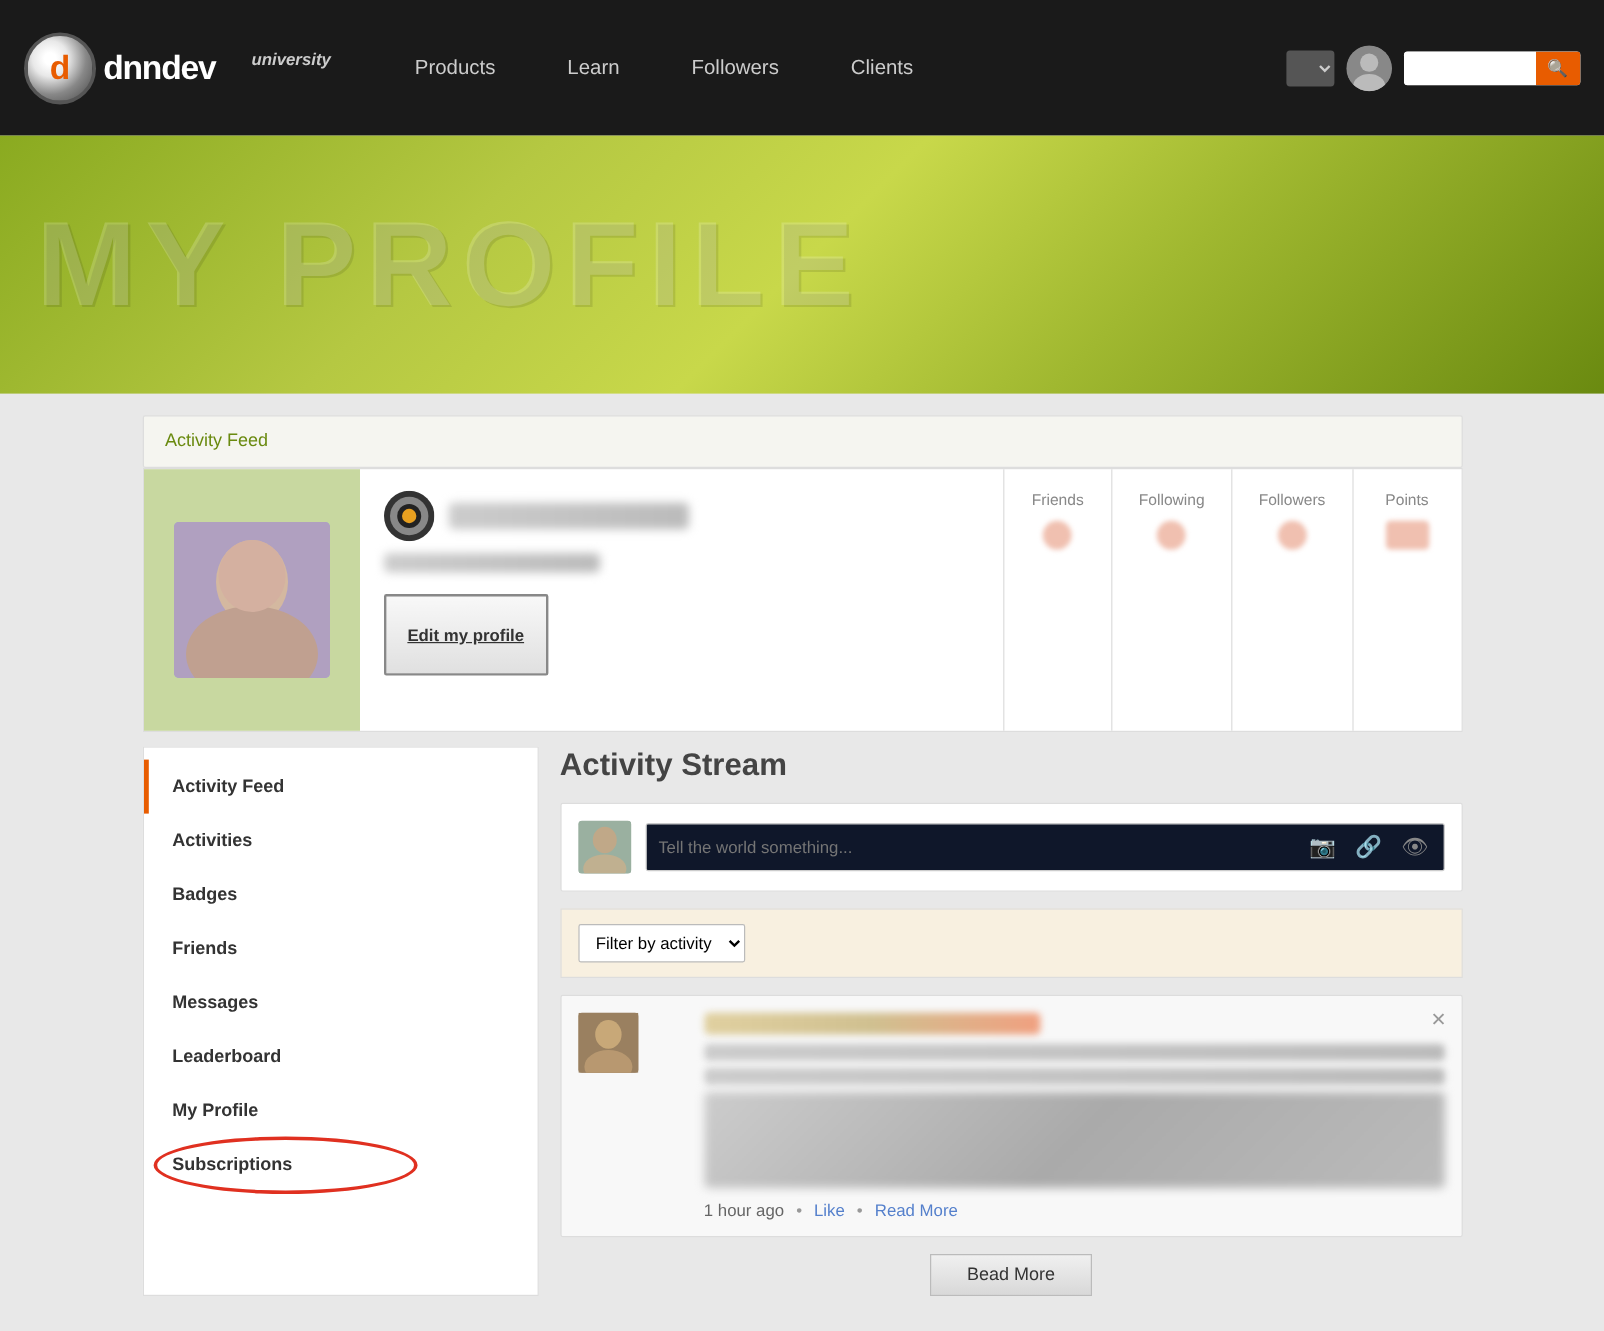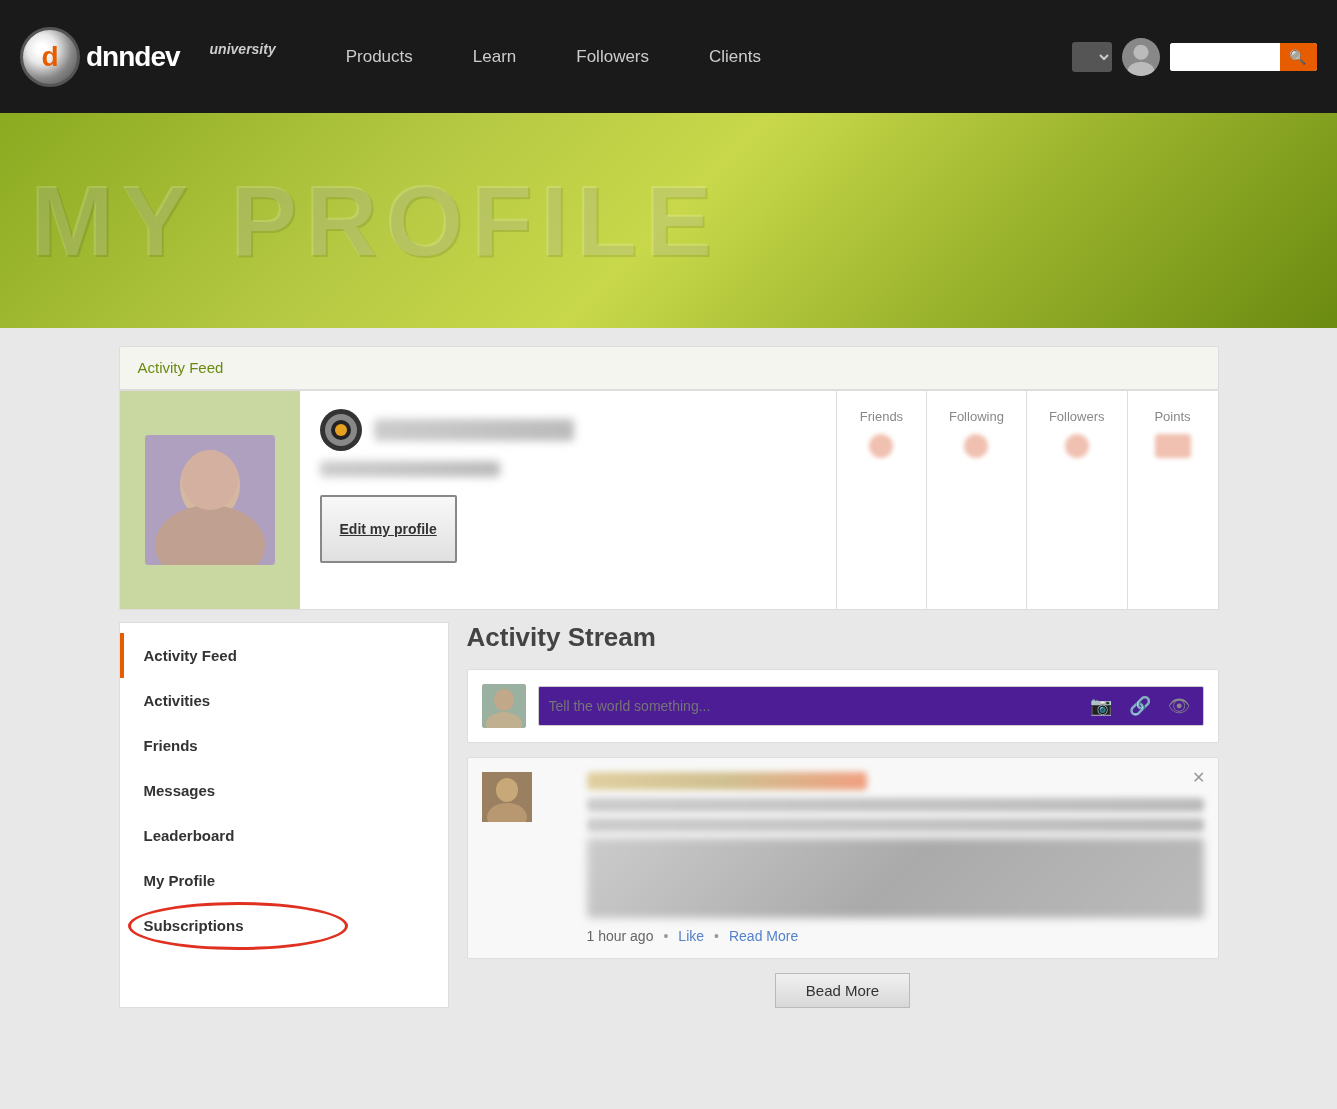--- a/index.html
+++ b/index.html
@@ -334,21 +334,21 @@
       width: 44px;
       height: 44px;
       border-radius: 3px;
       background: #9ab0a0;
       flex-shrink: 0;
       overflow: hidden;
     }
     .post-input-wrapper {
       flex: 1;
       display: flex;
-      background: #4c1d95;
+      background: #0f172a;
       border: 1px solid #ccc;
       border-radius: 2px;
       padding: 8px 10px;
     }
     .post-input {
       flex: 1;
       border: none;
       outline: none;
       font-size: 14px;
       color: #999;
@@ -574,20 +574,23 @@
   </div>
 
   <div class="lower-layout">
 
     <div class="sidebar">
       <a class="sidebar-item active">
         <span>Activity Feed</span>
       </a>
       <a class="sidebar-item">
         <span>Activities</span>
+      </a>
+      <a class="sidebar-item">
+        <span>Badges</span>
       </a>
       <a class="sidebar-item">
         <span>Friends</span>
       </a>
       <a class="sidebar-item">
         <span>Messages</span>
       </a>
       <a class="sidebar-item">
         <span>Leaderboard</span>
       </a>
@@ -614,20 +617,29 @@
         <div class="post-input-wrapper">
           <input class="post-input" type="text" placeholder="Tell the world something..." style="">
           <div class="post-icons">
             <button class="post-icon-btn">📷</button>
             <button class="post-icon-btn">🔗</button>
             <button class="post-icon-btn">👁</button>
           </div>
         </div>
       </div>
 
+      <div class="filter-bar">
+        <select class="filter-select">
+          <option>Filter by activity</option>
+          <option>All</option>
+          <option>Status Updates</option>
+          <option>Blog Posts</option>
+          <option>Forum Posts</option>
+        </select>
+      </div>
 
       <div class="activity-item">
         <button class="activity-item-close">✕</button>
         <div class="activity-item-inner">
           <div class="activity-user-avatar">
             <svg viewBox="0 0 50 50" xmlns="http://www.w3.org/2000/svg">
               <rect width="50" height="50" fill="#9a8060"></rect>
               <ellipse cx="25" cy="18" rx="11" ry="12" fill="#c8a878"></ellipse>
               <ellipse cx="25" cy="45" rx="20" ry="14" fill="#b89870"></ellipse>
             </svg>

